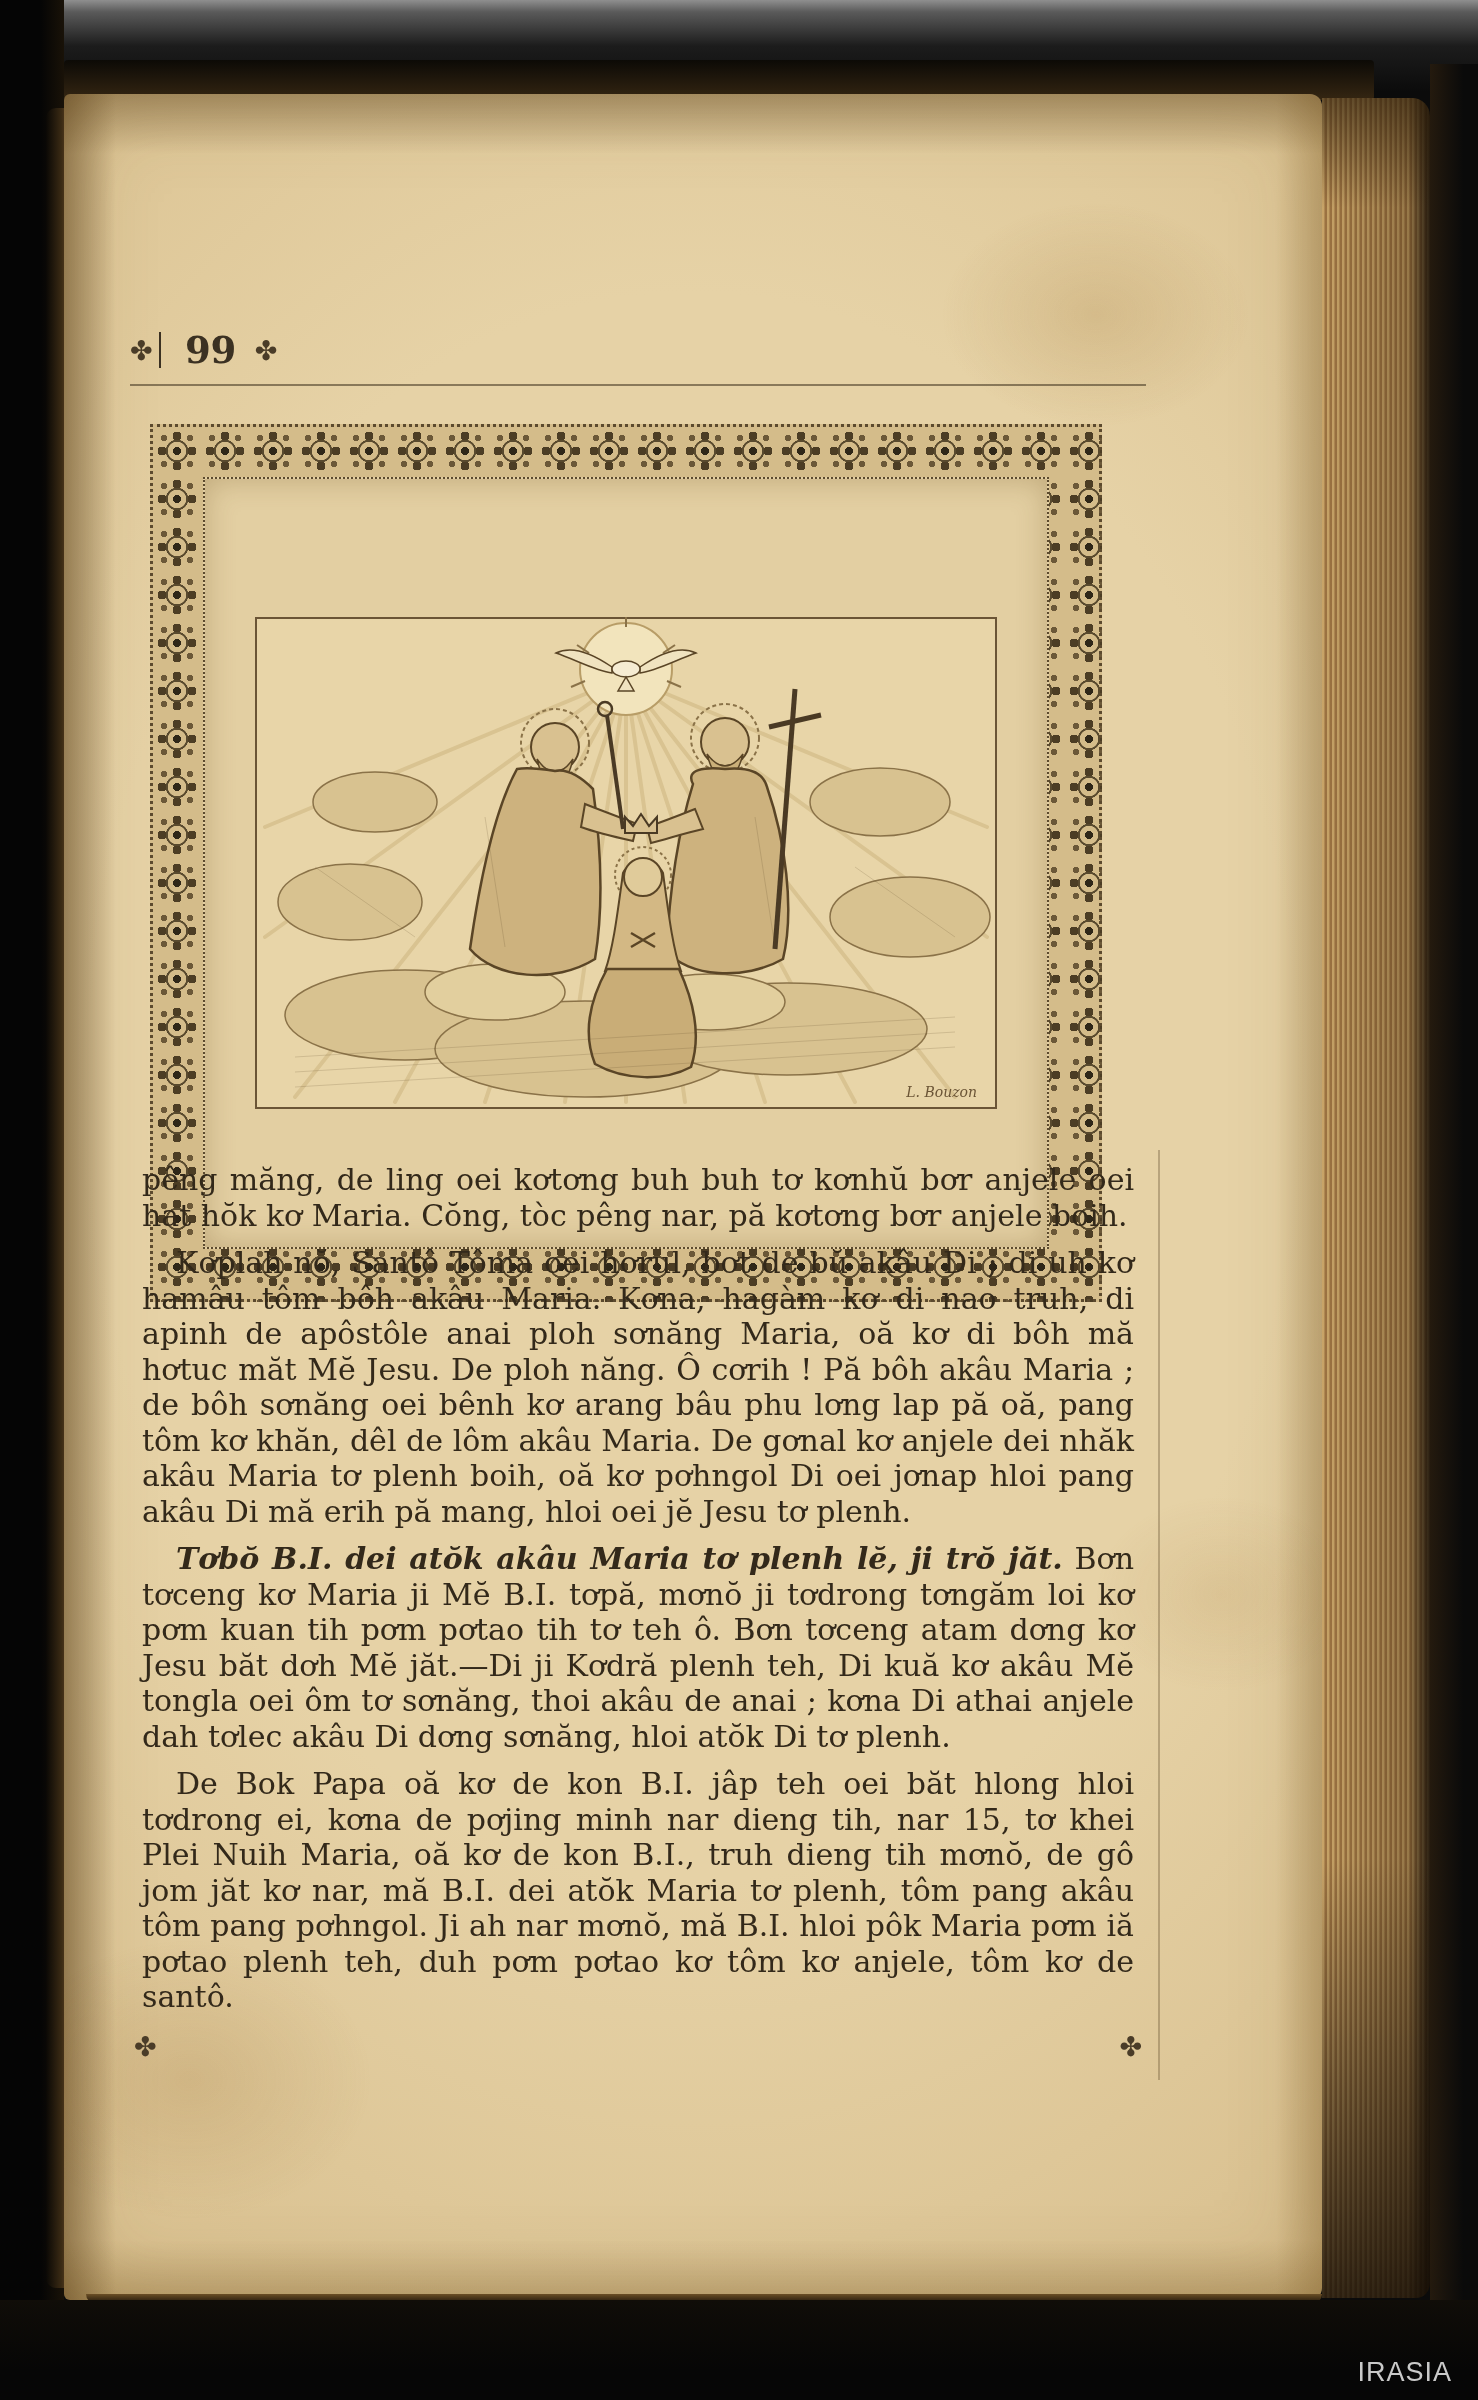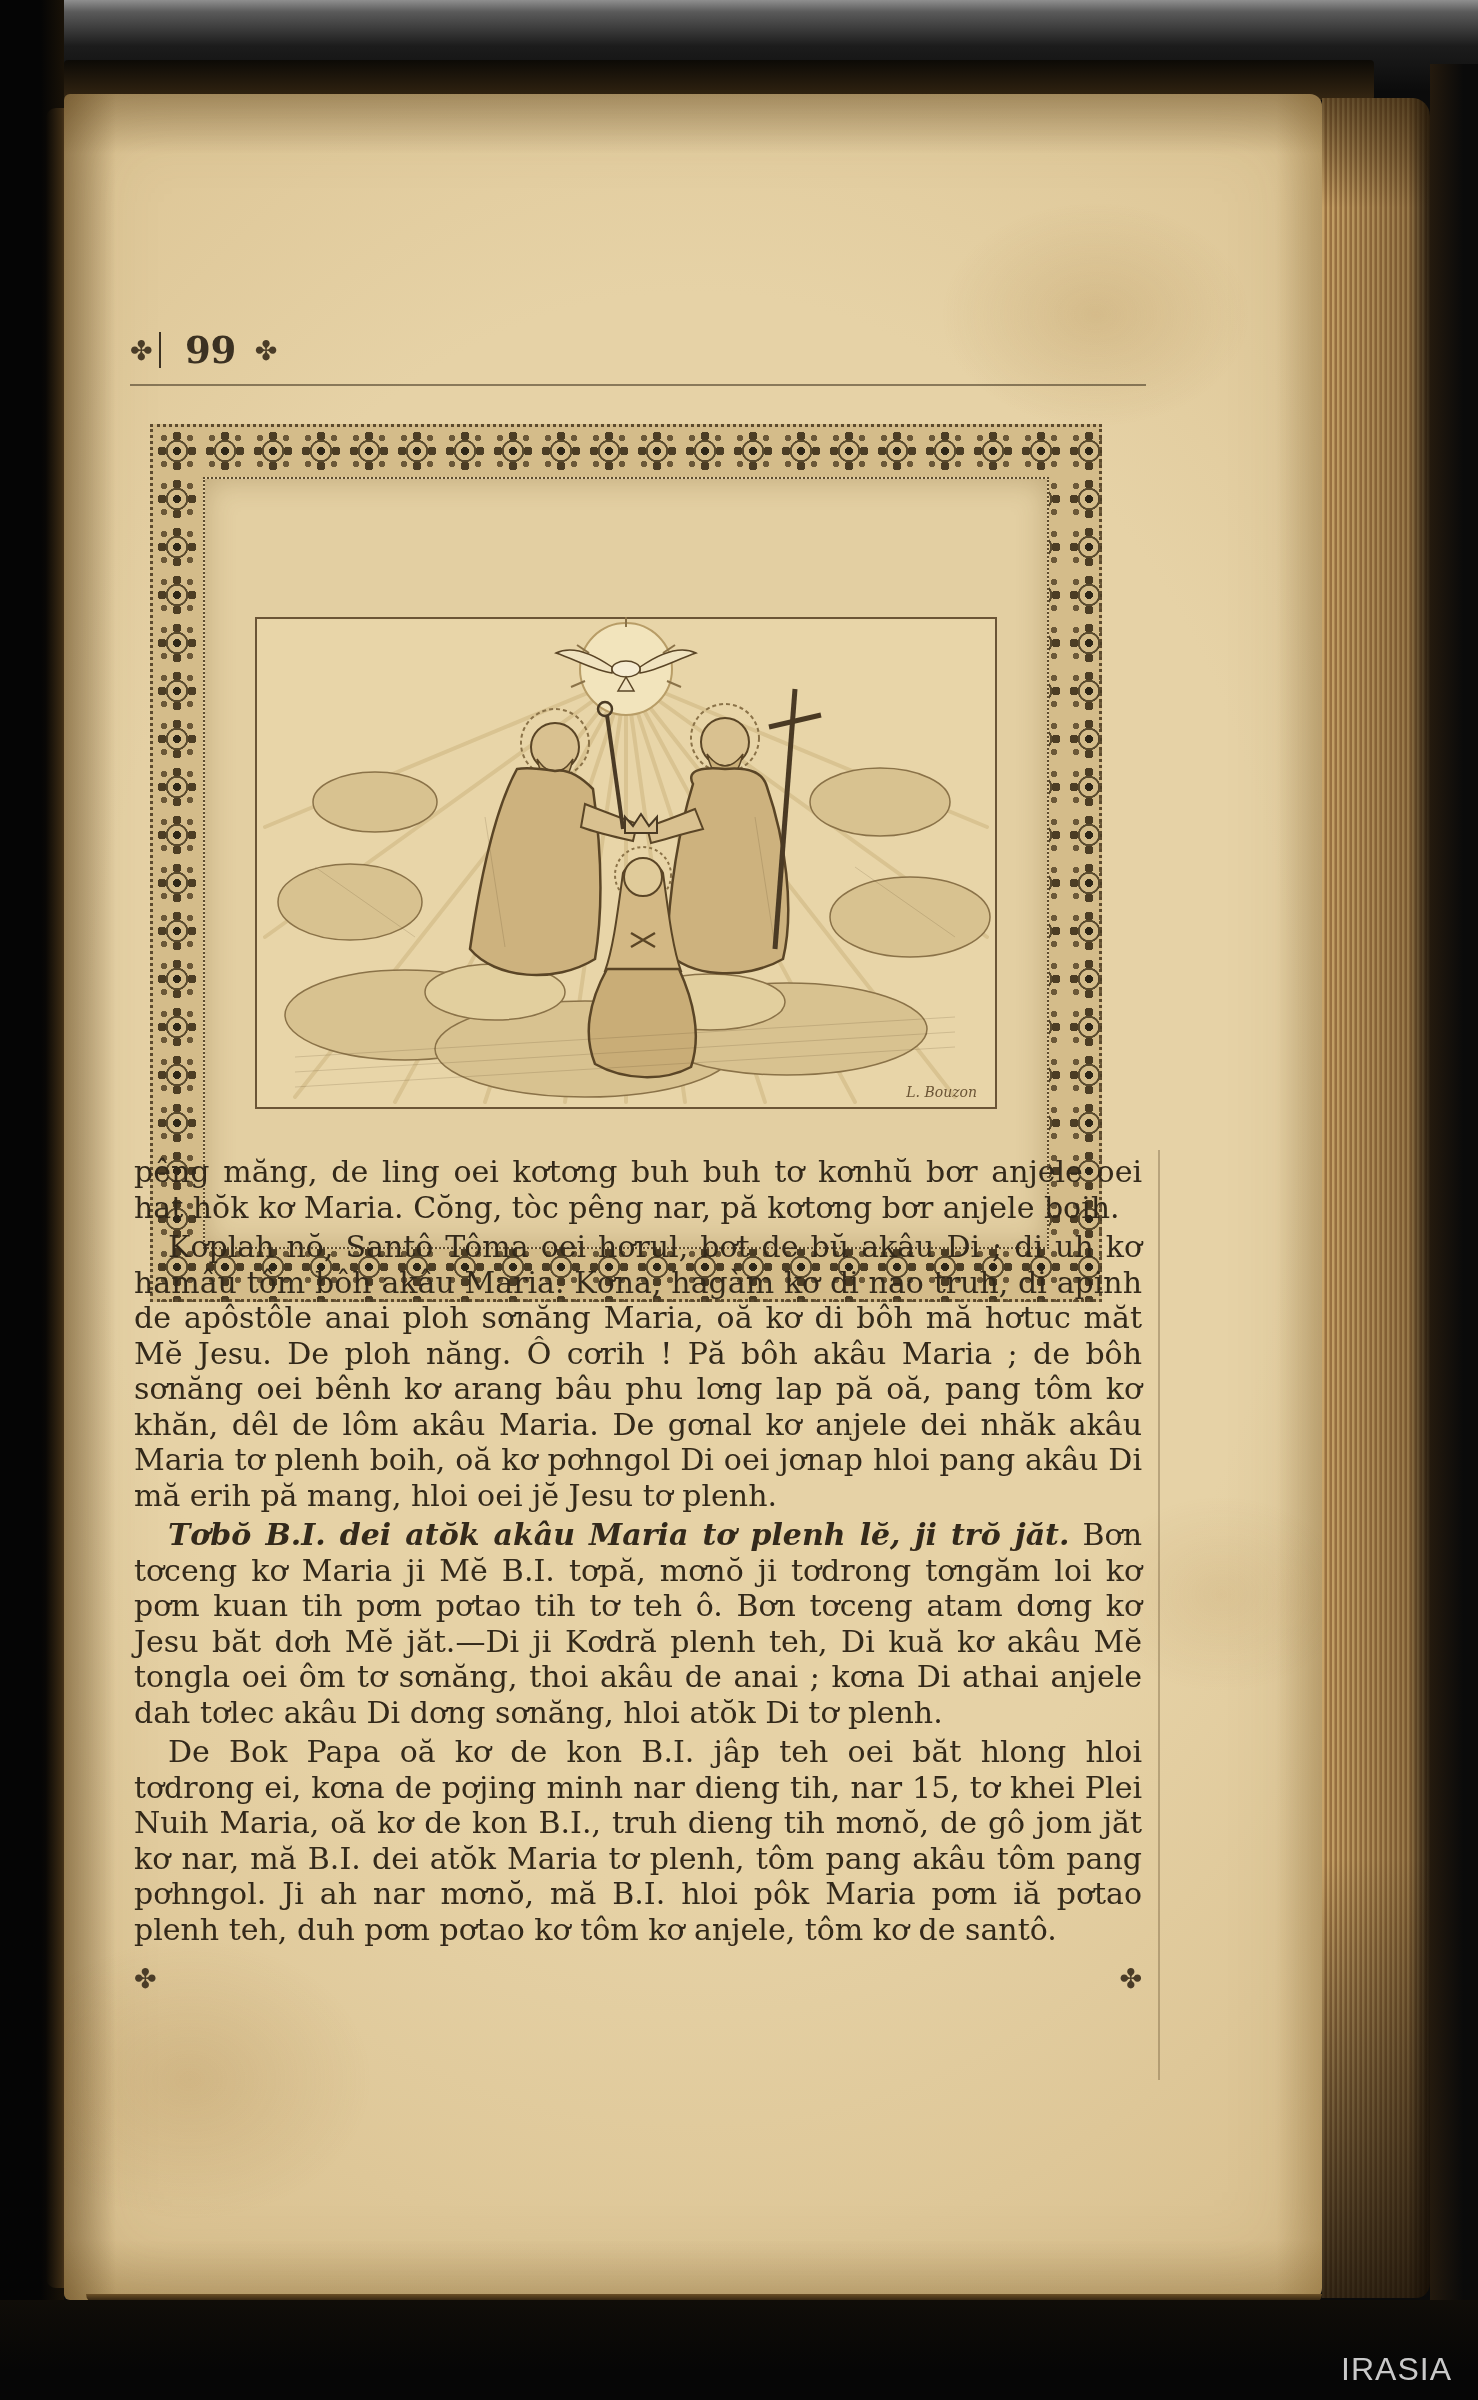--- a/index.html
+++ b/index.html
@@ -20,21 +20,21 @@
   .gutter-pages{position:absolute;left:46px;top:108px;width:22px;height:2180px;border-radius:10px 0 0 10px;
     background:linear-gradient(90deg,#0a0805,#3a2a14 70%,#5a4020);}
   .fore-edge{position:absolute;left:1322px;top:98px;width:108px;height:2200px;border-radius:0 18px 14px 0;
     background:
       linear-gradient(180deg,rgba(40,26,8,.6) 0,rgba(40,26,8,0) 110px,rgba(40,26,8,0) 80%,rgba(18,11,4,.8) 100%),
       linear-gradient(90deg,rgba(60,40,15,0) 0,rgba(60,40,15,.35) 80%,rgba(16,10,4,.85) 100%),
       repeating-linear-gradient(90deg,#c8a468 0 2px,#b18953 2px 3px,#9c7342 3px 5px);}
   .page-bottom-edge{position:absolute;left:86px;top:2294px;width:1236px;height:10px;border-radius:0 0 10px 10px;
     background:linear-gradient(180deg,#6b4f26,#150e05);}
   .watermark{position:absolute;right:26px;bottom:12px;color:#cácacá;color:#c9c9c9;
-    font-family:"Liberation Sans",sans-serif;font-size:32px;letter-spacing:1px;}
+    font-family:"Liberation Sans",sans-serif;font-size:27px;letter-spacing:1px;}
 
   
   .page{position:absolute;left:64px;top:94px;width:1258px;height:2206px;border-radius:6px 12px 12px 6px;
     background:
       linear-gradient(90deg,rgba(70,45,12,.45),rgba(70,45,12,0) 52px),
       linear-gradient(180deg,rgba(70,45,12,.35),rgba(70,45,12,0) 60px),
       linear-gradient(270deg,rgba(120,85,30,.28),rgba(120,85,30,0) 46px),
       linear-gradient(0deg,rgba(110,80,28,.25),rgba(110,80,28,0) 60px),
       radial-gradient(120% 90% at 50% 45%,#e6d2a6 40%,#d6bc8a 78%,#c2a166 100%);
     box-shadow:inset 0 0 90px rgba(120,85,30,.30);}
@@ -70,21 +70,21 @@
       radial-gradient(circle 3.5px at 11px 37px,#6b5838 97%,transparent),
       radial-gradient(circle 3.5px at 37px 37px,#6b5838 97%,transparent);
     background-size:48px 48px;}
   .frame-inner{width:100%;height:100%;box-sizing:border-box;border:2px dotted #5c4a2e;
     background:#e3cfa2;display:flex;align-items:center;justify-content:center;
     box-shadow:inset 0 0 30px rgba(110,80,30,.30);}
 
   
   .body-text{position:absolute;left:66px;top:1056px;width:1016px;
     font-size:30px;line-height:35.5px;text-align:justify;color:#33291a;}
-  .body-text p{margin:4px;text-indent:34px;}
+  .body-text p{margin:12px;text-indent:34px;}
   .body-text p.no-indent{text-indent:0;}
   .body-text b{font-weight:bold;font-style:italic;}
   .margin-line{position:absolute;left:1094px;top:1056px;width:2px;height:930px;background:rgba(80,60,30,.30);}
   .fleuron-row{display:flex;justify-content:space-between;margin-top:18px;padding:0 4px;}
 </style>
 </head>
 <body>
 
 <div class="scan">
 

